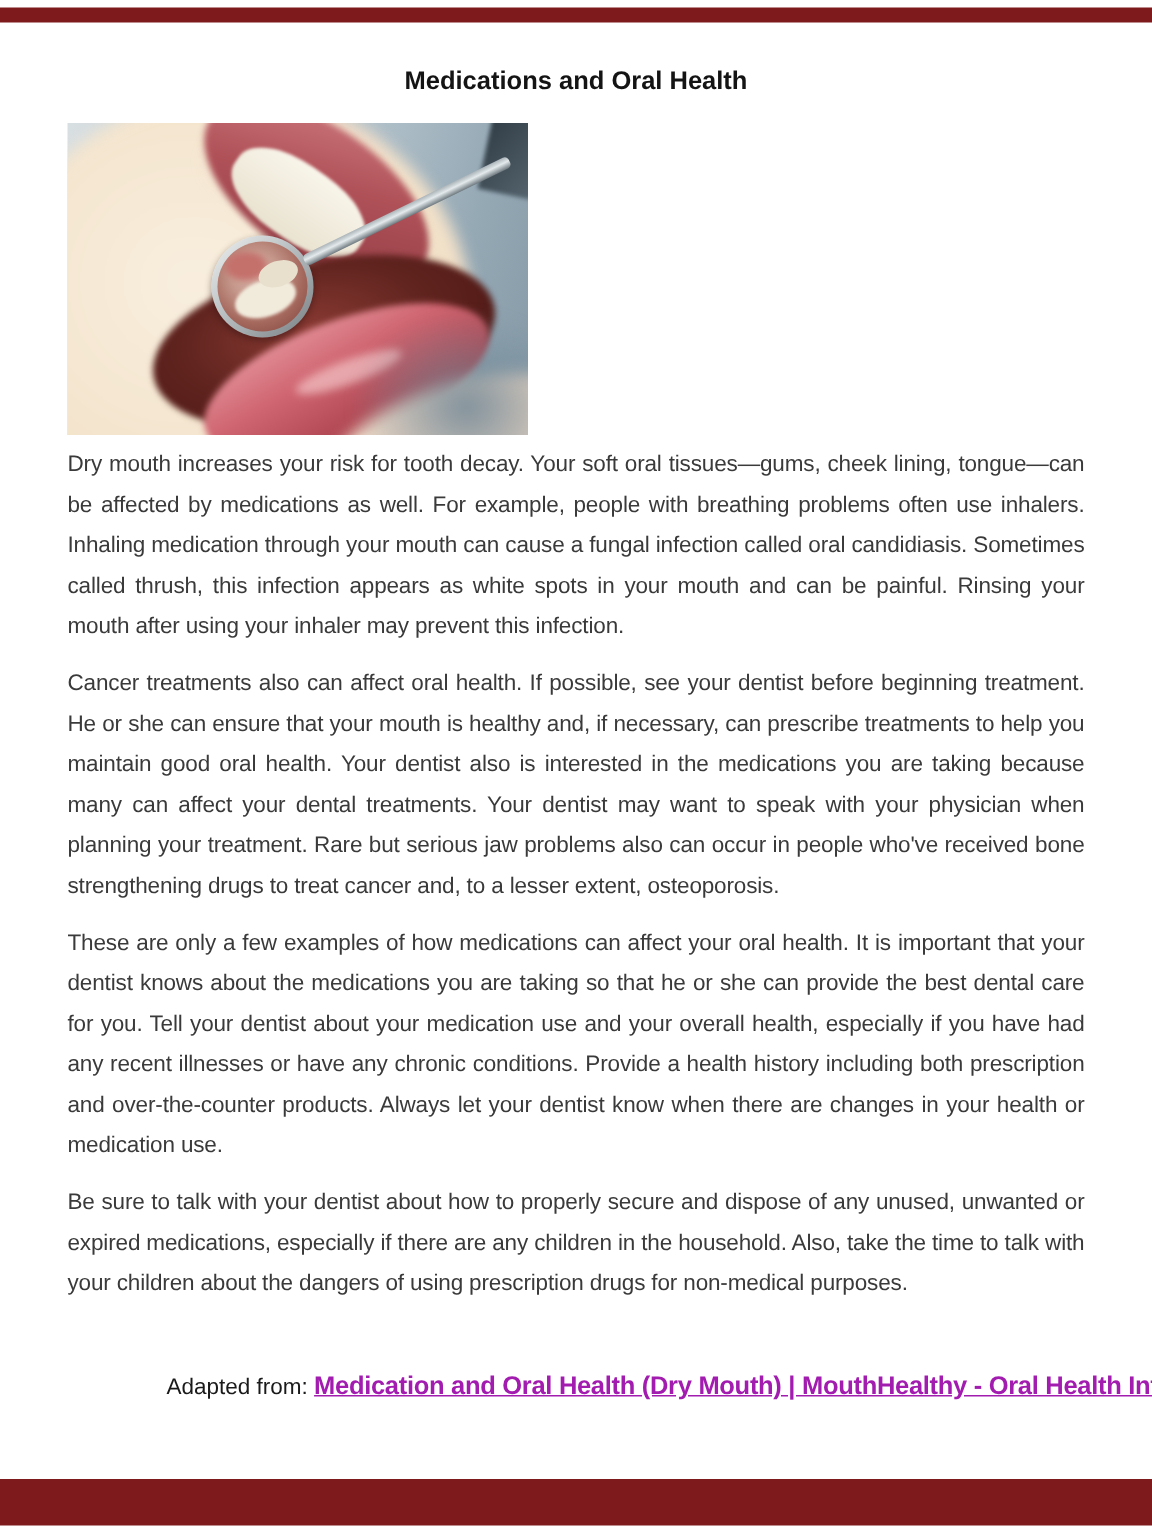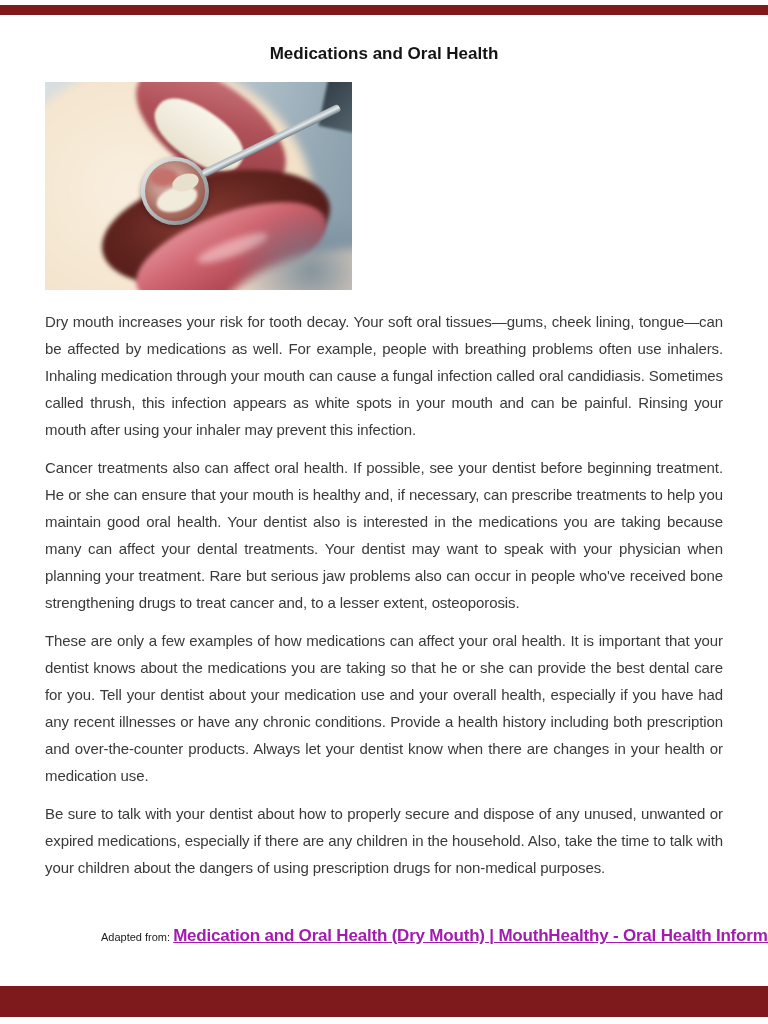--- a/index.html
+++ b/index.html
@@ -25,21 +25,21 @@
 
   .media-row { margin-top: 18px; display: flex; gap: 13px; }
 
   .para {
     font-size: 15px; line-height: 27px;
     text-align: justify; color: #3a3a3a;
     letter-spacing: -0.1px;
     margin: 0 0 11px 0;
   }
   .col { flex: 1; padding-top: 2px; }
-  .body-text .para.first { margin-top: 18px; }
+  .body-text .para.first { margin-top: 6px; }
 
   
   .photo {
     position: relative; flex: 0 0 307px; width: 307px; height: 208px;
     overflow: hidden;
     background: linear-gradient(105deg, #d8dfe2 0%, #cdd7db 28%, #b3c2cb 55%, #95a9b5 80%, #8599a6 100%);
   }
   .photo div { position: absolute; }
   .ph-instrument {
     right: -8px; top: -10px; width: 36px; height: 58px;
@@ -111,21 +111,21 @@
     left: 158px; top: 88px; width: 152px; height: 8px; border-radius: 3px;
     transform-origin: 0 50%; transform: rotate(-26deg);
     background: linear-gradient(180deg, #aab3b8 0%, #e4eaec 45%, #6f7a80 100%);
   }
 
   
   .footer {
     margin-top: 45px; text-align: center; padding-left: 56px;
     white-space: nowrap;
   }
-  .footer-prefix { font-size: 11px; color: #1a1a1a; letter-spacing: 0; }
+  .footer-prefix { font-size: 15px; color: #1a1a1a; letter-spacing: 0; margin-left: 10px; }
   .footer-link {
     font-size: 17px; font-weight: bold; color: #a21caf;
     text-decoration: underline; letter-spacing: -0.2px; cursor: pointer;
   }
 </style>
 </head>
 <body>
 
 <div class="page">
 

